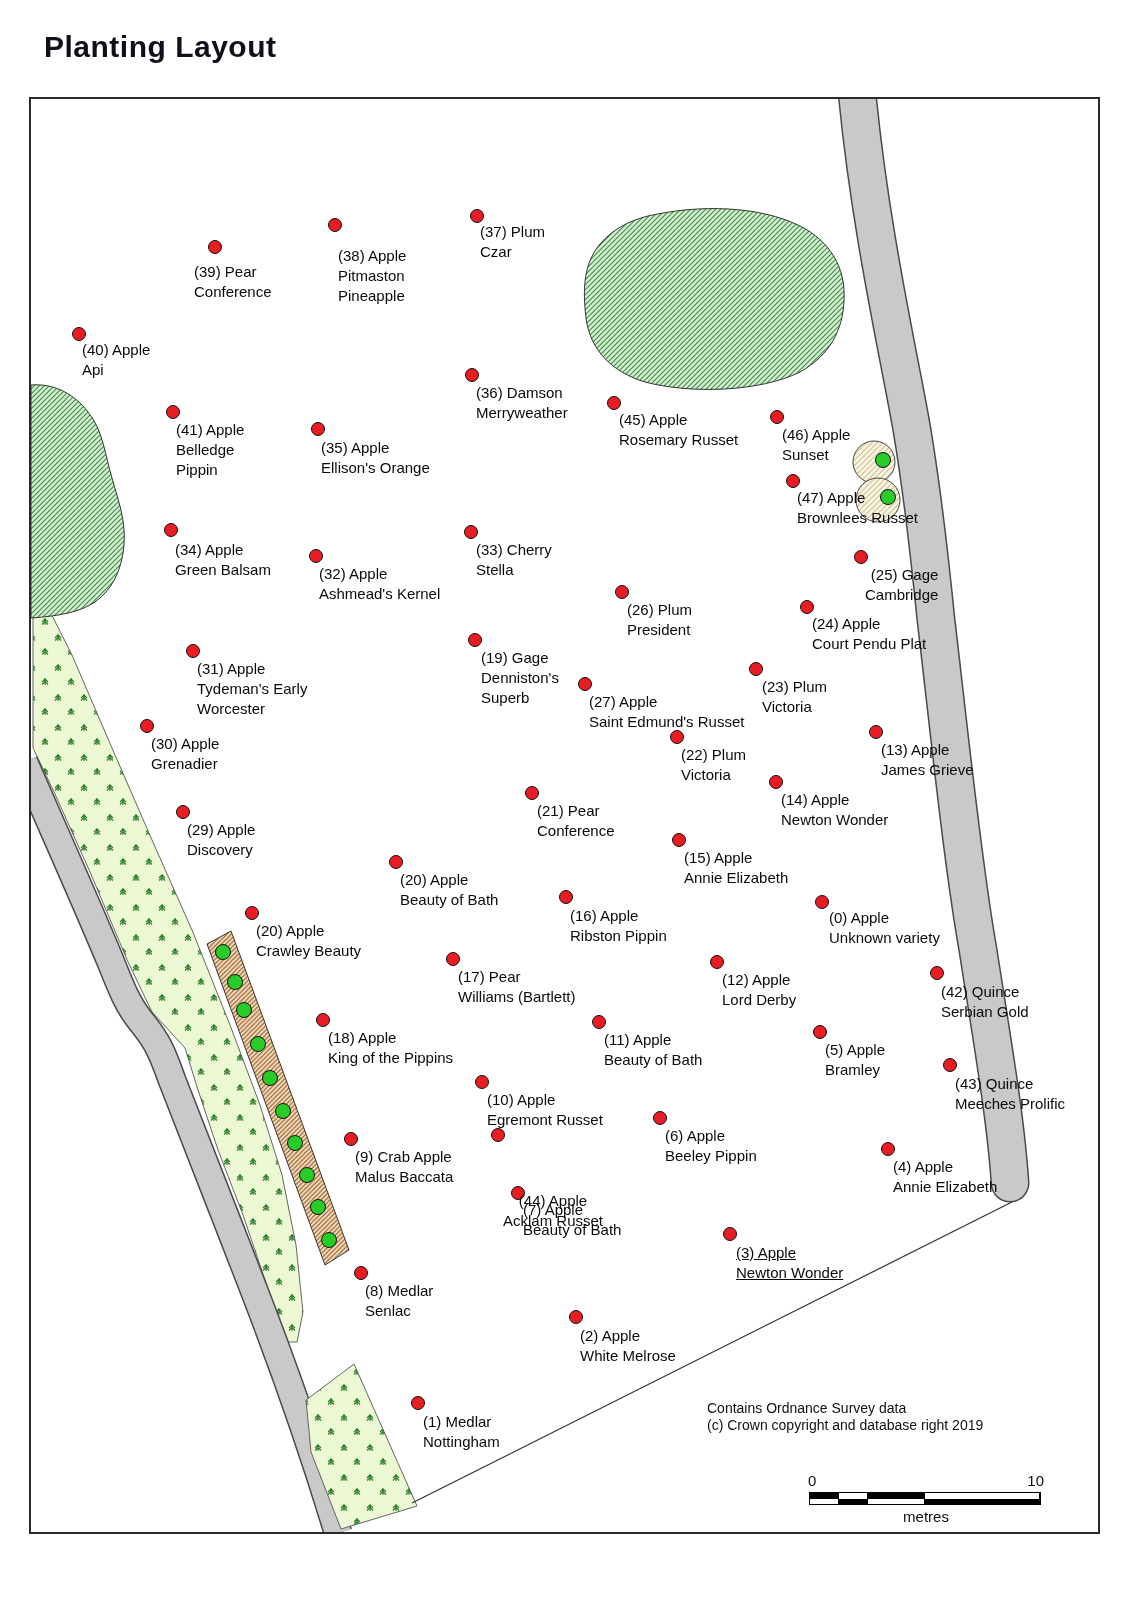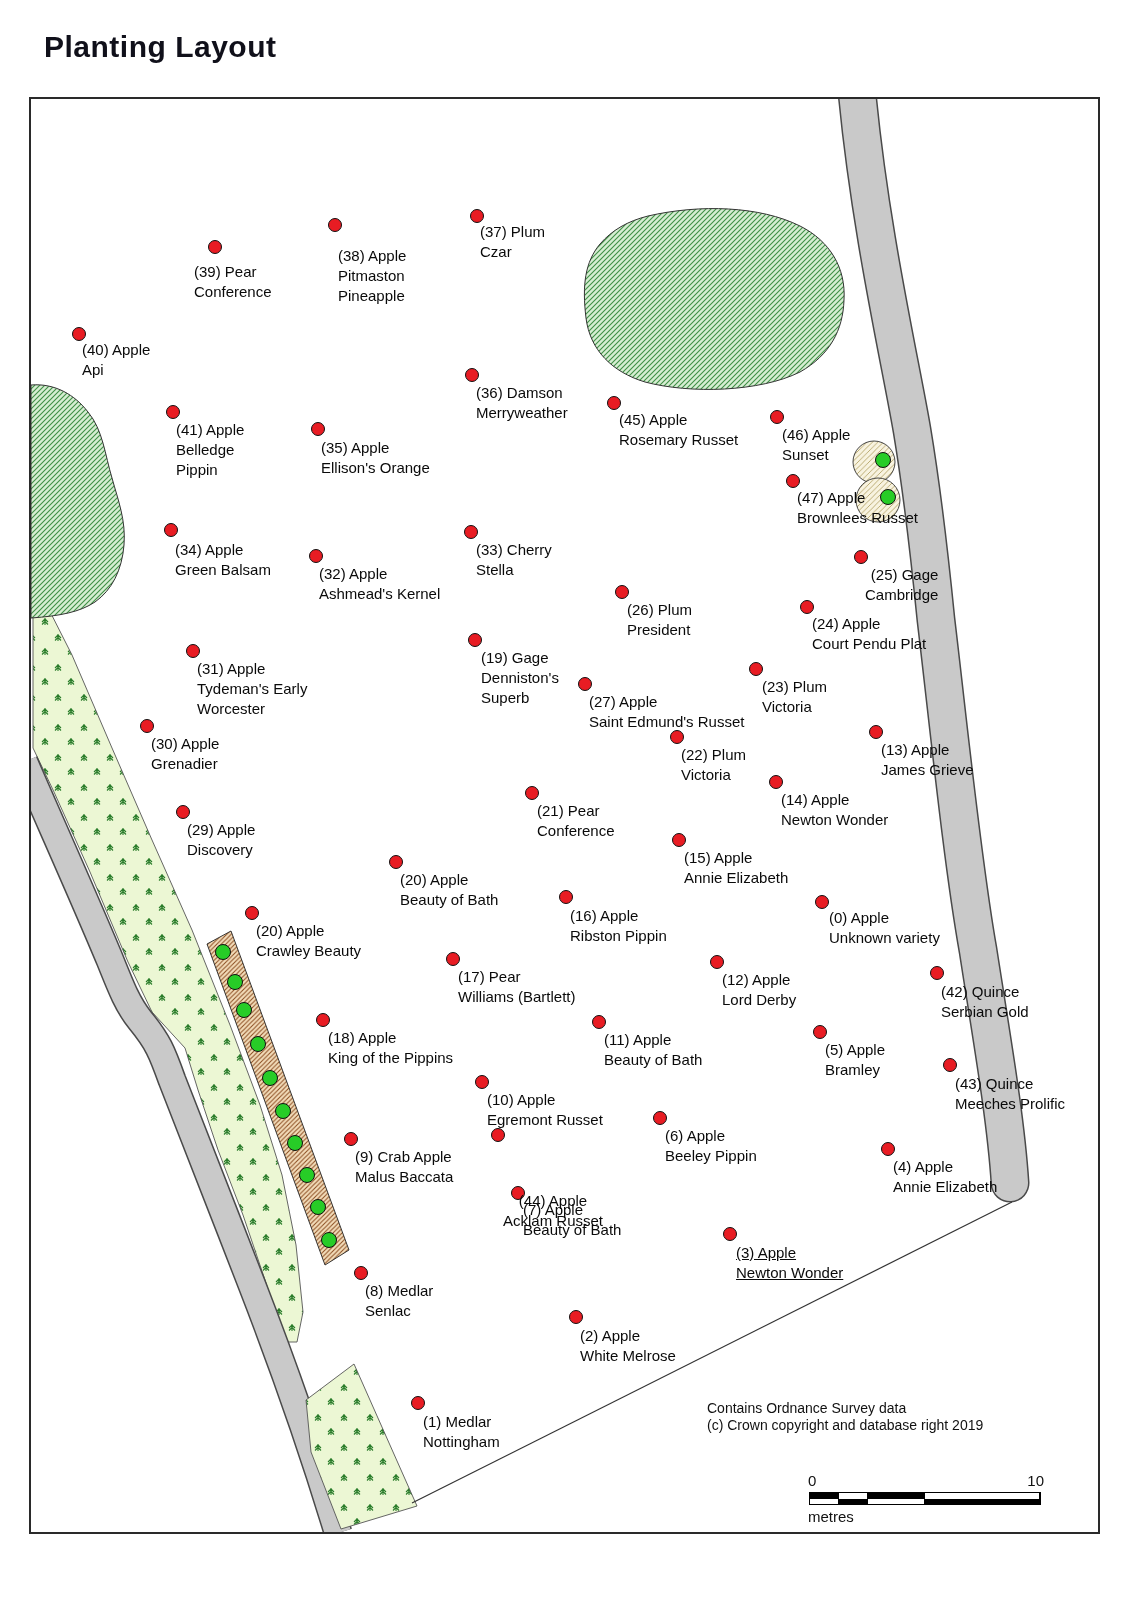--- a/index.html
+++ b/index.html
@@ -16,21 +16,21 @@
   .tree-label{position:absolute;font-size:15px;line-height:20px;white-space:pre-line;color:#0a0a0a;}
   .copyright{position:absolute;left:707px;top:1400px;font-size:14px;line-height:17px;color:#111;}
   .scalebar{position:absolute;left:808px;top:1472px;width:236px;}
   .scalebar .nums{display:flex;justify-content:space-between;font-size:15px;color:#111;height:20px;}
   .bar{position:relative;width:232px;height:13px;border:1px solid #000;box-sizing:border-box;
        margin-left:1px;display:flex;flex-wrap:wrap;}
   .seg{height:50%;box-sizing:border-box;}
   .seg.b{background:#000;}
   .seg.w{background:#fff;border-right:1px solid #000;}
   .s1{width:12.5%;} .s2{width:12.5%;} .s3{width:25%;} .s4{width:50%;}
-  .unit{text-align:left;font-size:15px;color:#111;margin-top:3px;}
+  .unit{text-align:center;font-size:15px;color:#111;margin-top:3px;}
 </style>
 </head>
 <body>
 
 <div class="page">
 
   <h1 class="page-title">Planting Layout</h1>
 
   <svg id="map-svg" viewBox="0 0 1132 1600">
     <defs>

